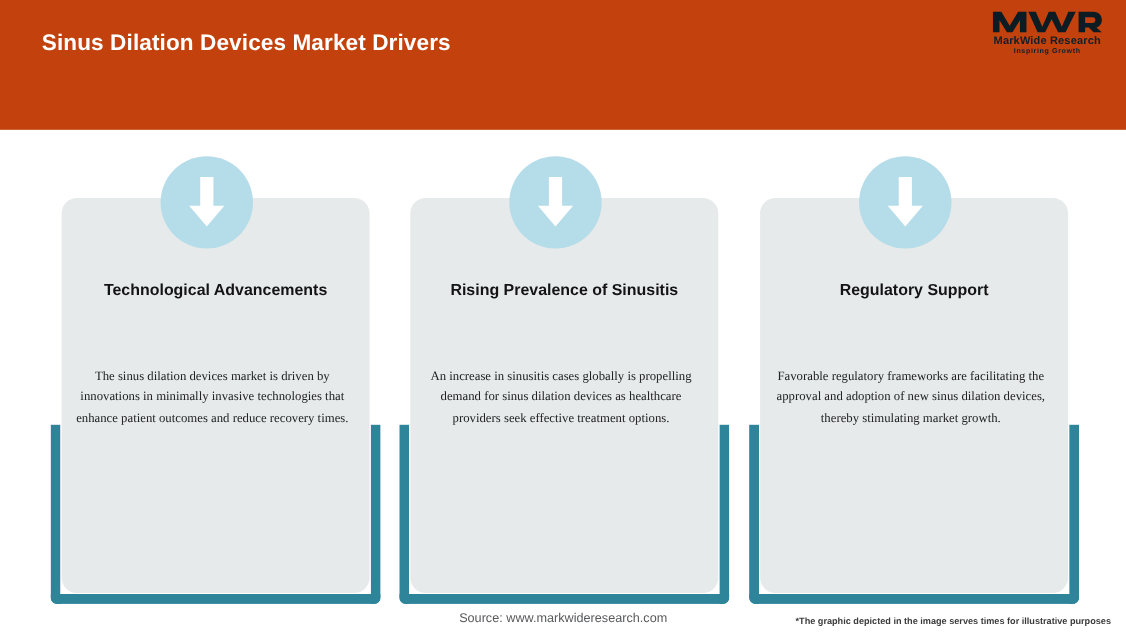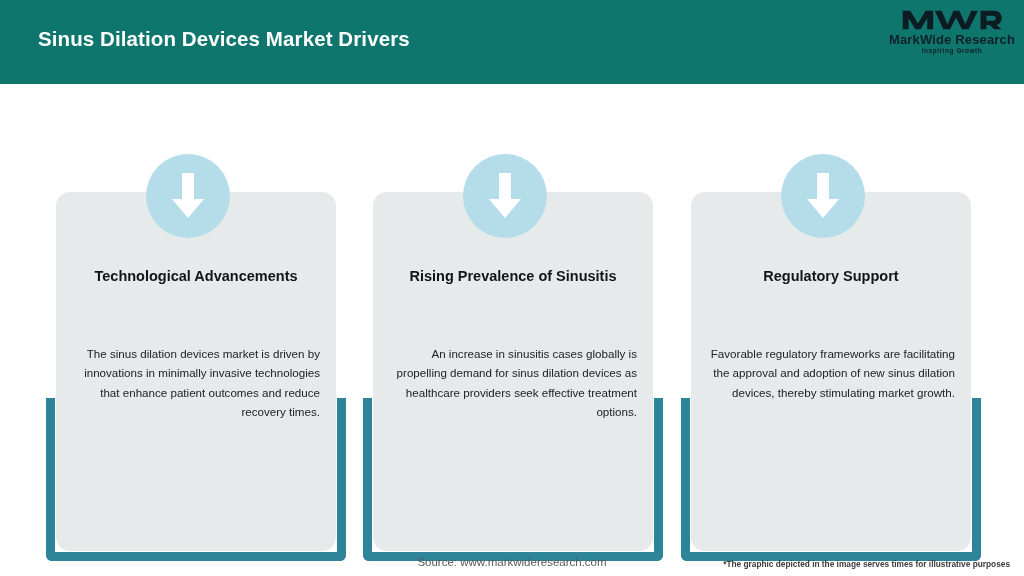--- a/index.html
+++ b/index.html
@@ -15,22 +15,22 @@
     font-family: "Liberation Sans", sans-serif;
     -webkit-font-smoothing: antialiased;
   }
 
   
   .header {
     position: absolute;
     left: 0;
     top: 0;
     width: 1024px;
-    height: 84px;
-    background: #0f766e;
+    height: 118px;
+    background: #c2410c;
   }
   .header-title {
     position: absolute;
     left: 38px;
     top: 27px;
     font-size: 20.5px;
     font-weight: bold;
     color: #ffffff;
     letter-spacing: 0.1px;
     white-space: nowrap;
@@ -47,40 +47,40 @@
     flex-direction: column;
     align-items: center;
     justify-content: flex-start;
   }
   .logo-mark {
     height: 22px;
     display: block;
   }
   .logo-name {
     margin-top: 1px;
-    font-size: 13px;
+    font-size: 10px;
     font-weight: bold;
     color: #10202a;
     letter-spacing: 0.15px;
     white-space: nowrap;
   }
   .logo-tag {
     margin-top: 0px;
     font-size: 6.4px;
     font-weight: bold;
     color: #10202a;
     letter-spacing: 0.6px;
     white-space: nowrap;
   }
 
   
   .cards {
     position: absolute;
     left: 0;
-    top: 16px;
+    top: 4px;
     width: 1024px;
     height: 488px;
   }
   .card {
     position: absolute;
     top: 138px;
     width: 300px;
     height: 410px;
   }
   .card.c1 { left: 46px; }
@@ -141,21 +141,22 @@
   }
 
   .card-desc {
     position: absolute;
     left: 20px;
     top: 190px;
     width: 254px;
     font-size: 11.6px;
     color: #222222;
     line-height: 1.68;
-    text-align: right;
+    text-align: center;
+    font-family: Liberation Serif, serif;
   }
 
   
   .footer-source {
     position: absolute;
     left: 0;
     top: 556px;
     width: 1024px;
     text-align: center;
     font-size: 11.5px;

